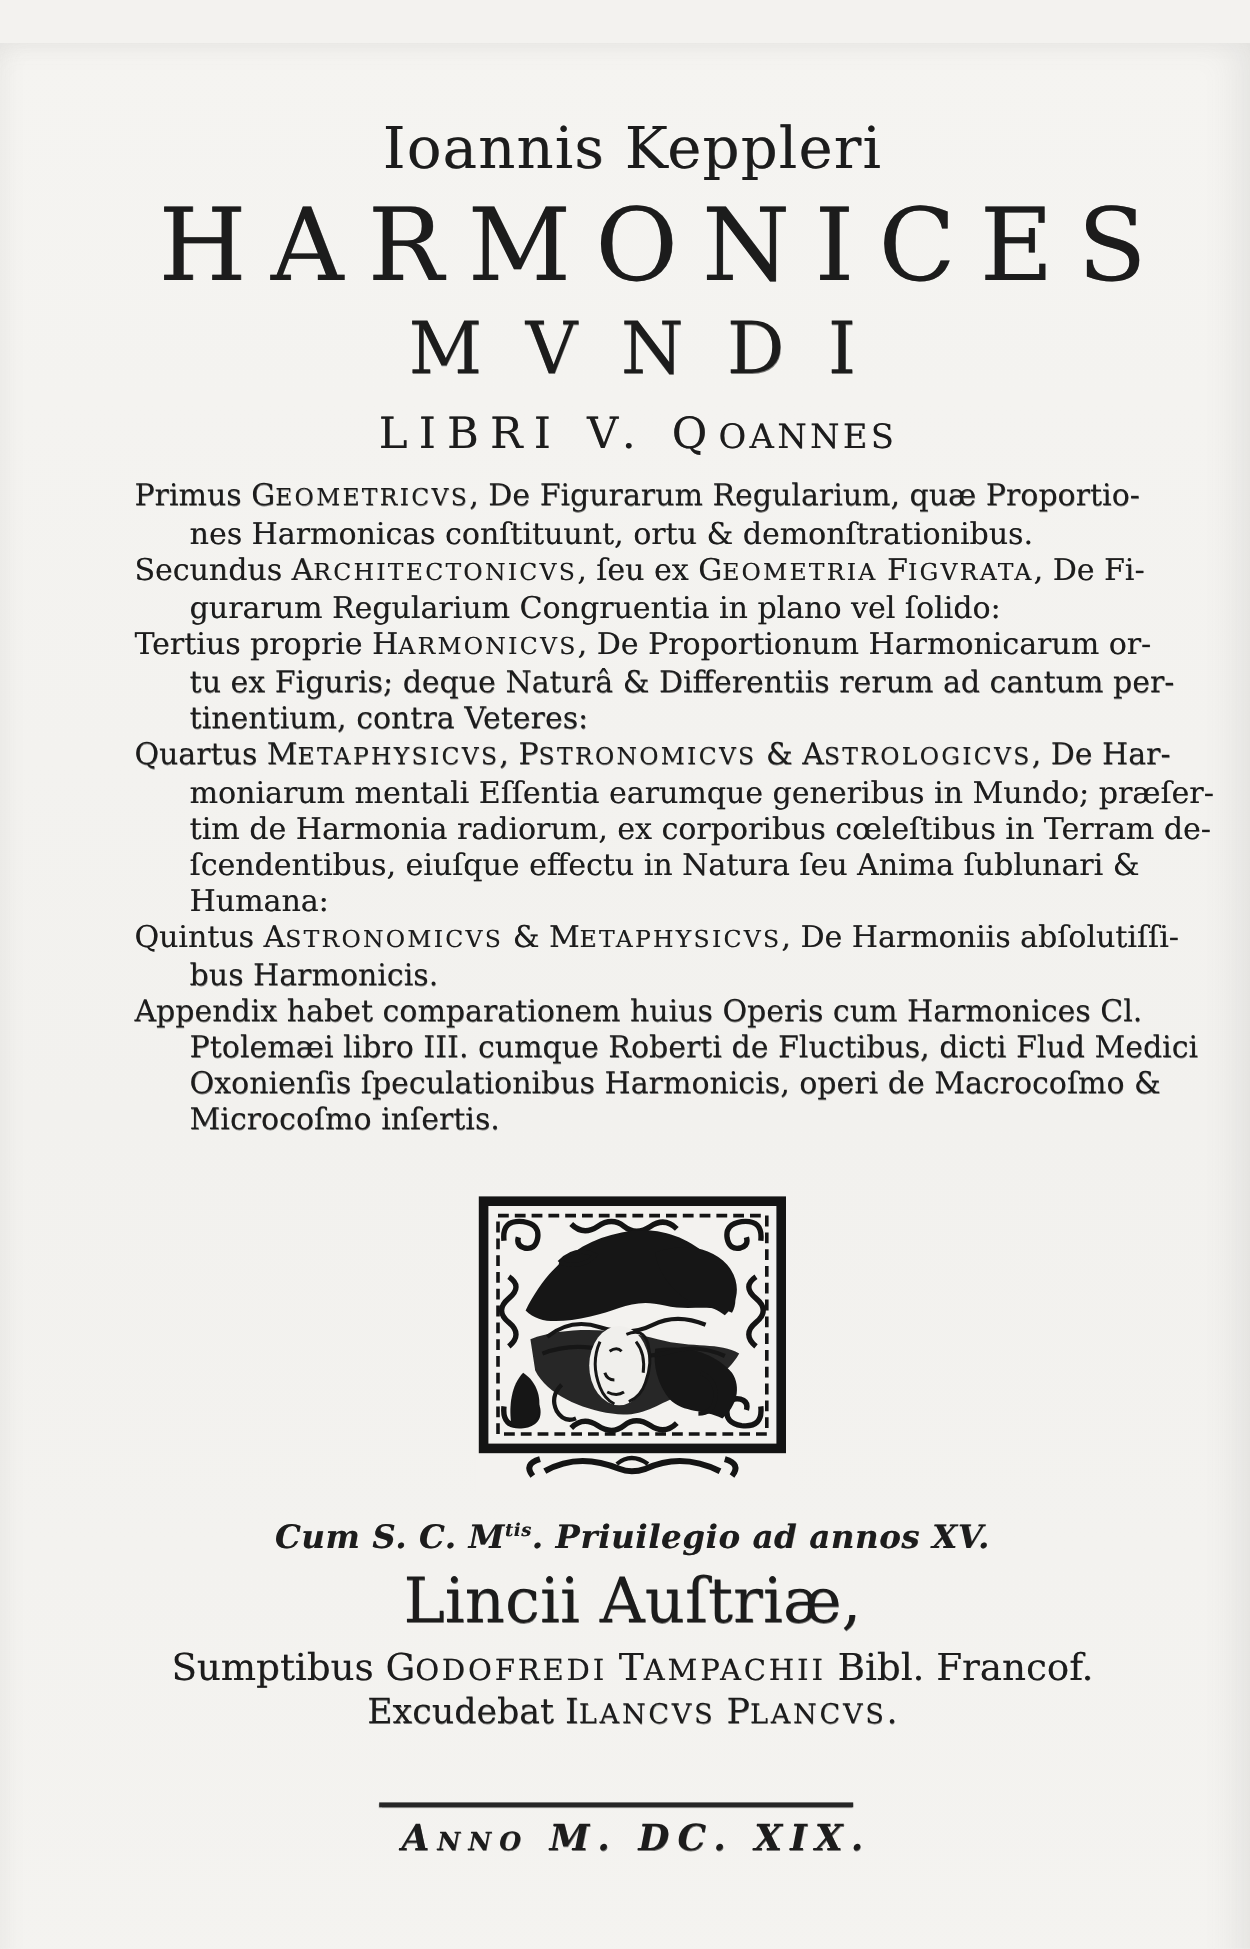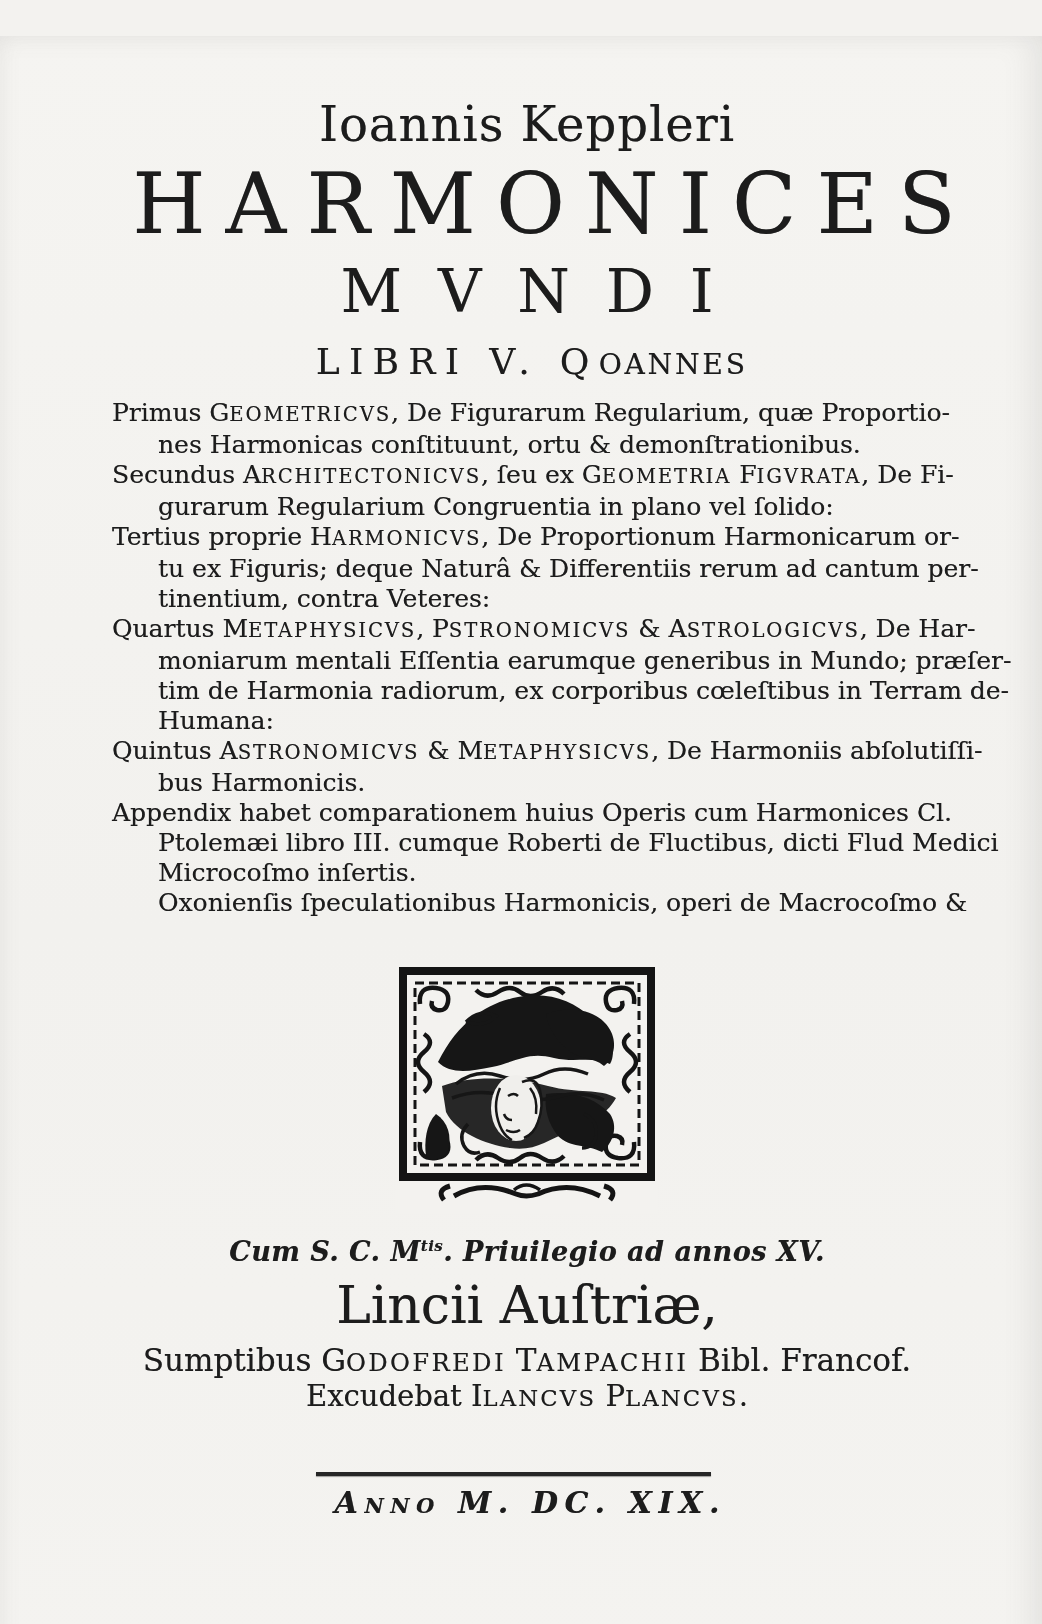--- a/index.html
+++ b/index.html
@@ -88,31 +88,32 @@
       </div>
       <div class="para">
         <div class="line"><span>Tertius proprie H</span><span class="caps">ARMONICVS</span><span>, De Proportionum Harmonicarum or-</span></div>
         <div class="line cont"><span>tu ex Figuris; deque Naturâ &amp; Differentiis rerum ad cantum per-</span></div>
         <div class="line cont"><span>tinentium, contra Veteres:</span></div>
       </div>
       <div class="para">
         <div class="line"><span>Quartus M</span><span class="caps">ETAPHYSICVS</span><span>, P</span><span class="caps">STRONOMICVS</span><span> &amp; A</span><span class="caps">STROLOGICVS</span><span>, De Har-</span></div>
         <div class="line cont"><span>moniarum mentali Eſſentia earumque generibus in Mundo; præſer-</span></div>
         <div class="line cont"><span>tim de Harmonia radiorum, ex corporibus cœleſtibus in Terram de-</span></div>
+        <div class="line cont"><span>ſcendentibus, eiuſque effectu in Natura ſeu Anima ſublunari &amp;</span></div>
         <div class="line cont"><span>Humana:</span></div>
       </div>
       <div class="para">
         <div class="line"><span>Quintus A</span><span class="caps">STRONOMICVS</span><span> &amp; M</span><span class="caps">ETAPHYSICVS</span><span>, De Harmoniis abſolutiſſi-</span></div>
         <div class="line cont"><span>bus Harmonicis.</span></div>
       </div>
       <div class="para">
         <div class="line"><span>Appendix habet comparationem huius Operis cum Harmonices Cl.</span></div>
         <div class="line cont"><span>Ptolemæi libro III. cumque Roberti de Fluctibus, dicti Flud Medici</span></div>
+        <div class="line cont"><span>Oxonienſis ſpeculationibus Harmonicis, operi de Macrocoſmo &amp;</span></div>
         <div class="line cont"><span>Microcoſmo inſertis.</span></div>
-        <div class="line cont"><span>Oxonienſis ſpeculationibus Harmonicis, operi de Macrocoſmo &amp;</span></div>
       </div>
     </div>
 
   <div class="woodcut">
     <svg width="262" height="250" viewBox="0 0 262 250" aria-hidden="true">
       <rect x="0" y="0" width="262" height="250" fill="#f3f2ef"></rect>
 
       <g stroke="#141414" fill="none">
         <rect x="7" y="7" width="248" height="206" stroke-width="8"></rect>
         <rect x="19" y="19" width="224" height="182" stroke-width="3" stroke-dasharray="9 5"></rect>

